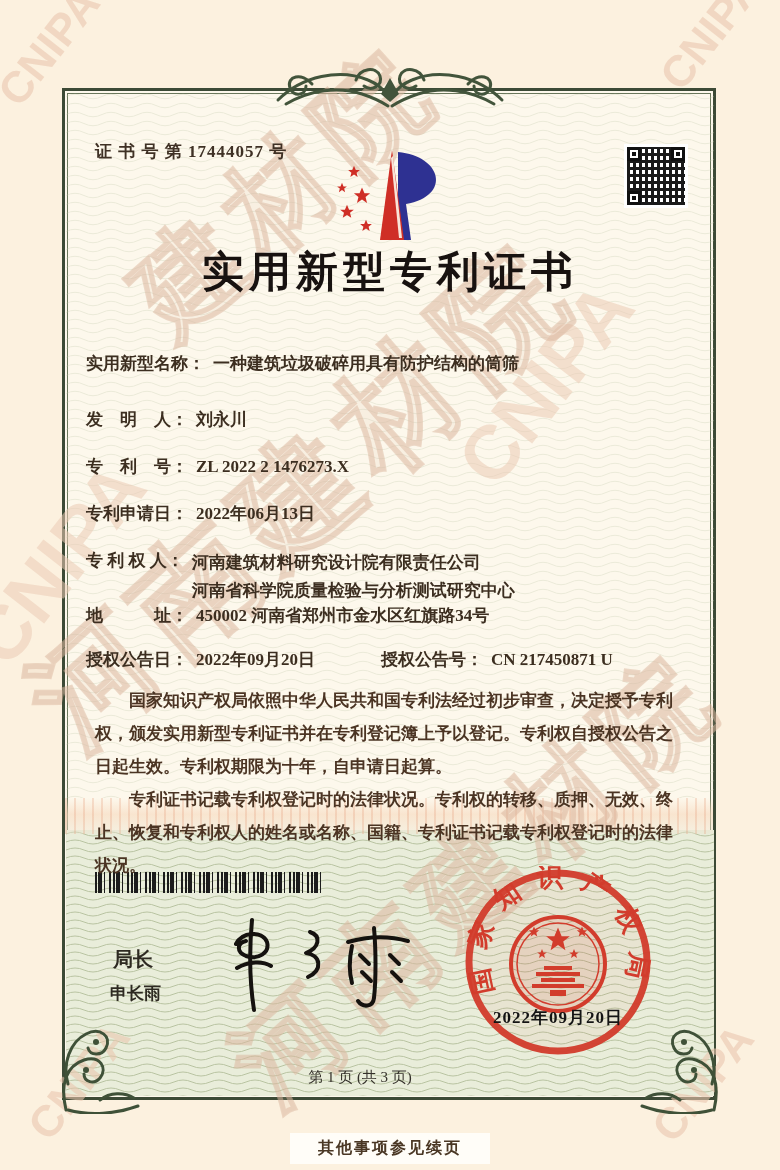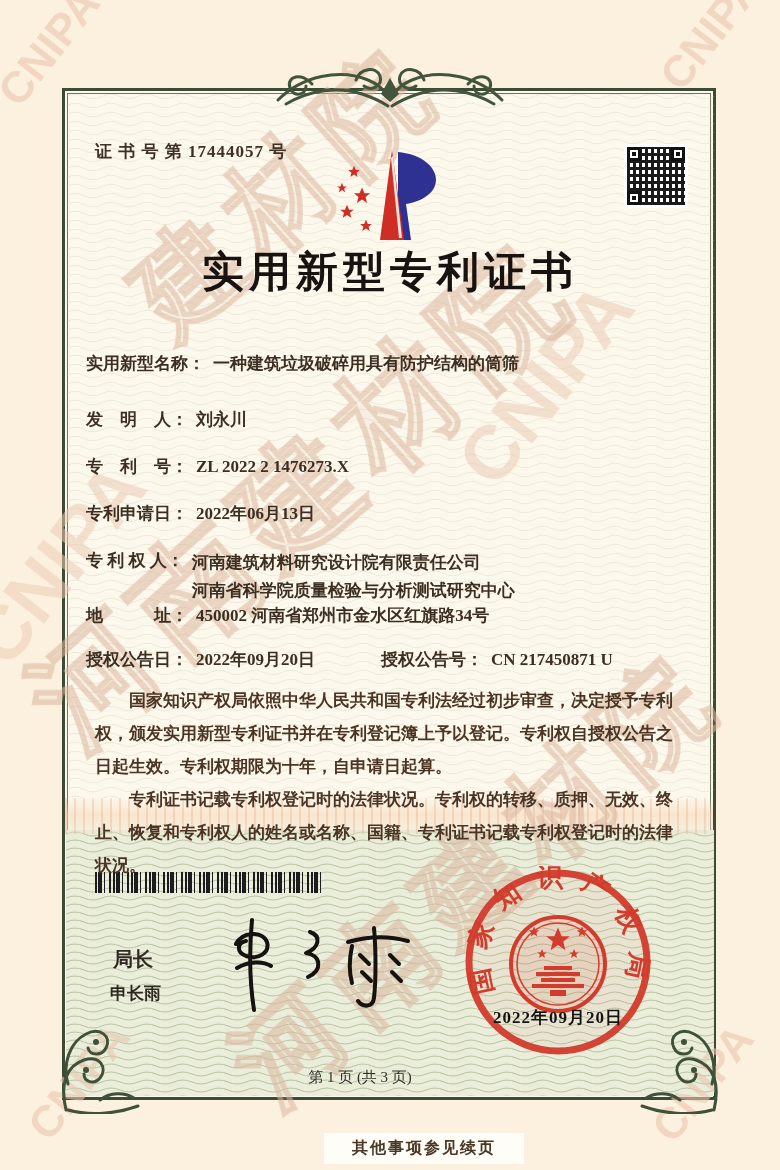--- a/index.html
+++ b/index.html
@@ -72,21 +72,21 @@
   .signature{position:absolute;left:222px;top:910px;}
 
   .seal{position:absolute;left:462px;top:866px;}
   .seal-date{position:absolute;left:462px;top:1006px;width:192px;text-align:center;
              font-size:17px;font-weight:bold;color:#141414;letter-spacing:1px;}
 
   .page-number{position:absolute;left:0;top:1068px;width:720px;text-align:center;
                font-size:15px;color:#34302a;}
   .continuation{position:absolute;left:50%;top:1133px;transform:translateX(-50%);
                 background:#fffdf8;padding:5px 28px;font-size:16px;font-weight:bold;
-                color:#4a3724;letter-spacing:2px;white-space:nowrap;margin-left:34px;}
+                color:#4a3724;letter-spacing:2px;white-space:nowrap;}
 </style>
 </head>
 <body>
 
 <div class="page">
 
   <div class="frame">
     <div class="frame-inner"></div>
   </div>
 

